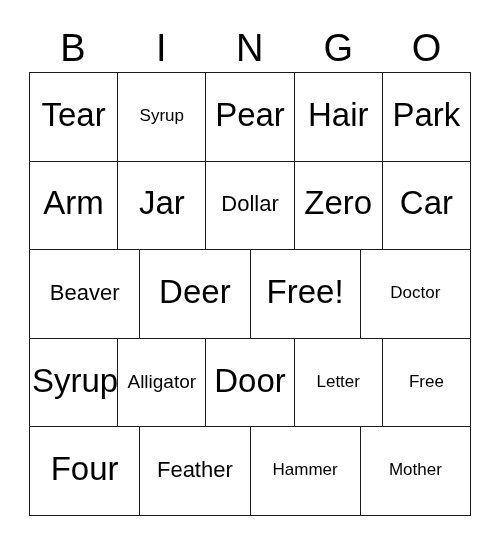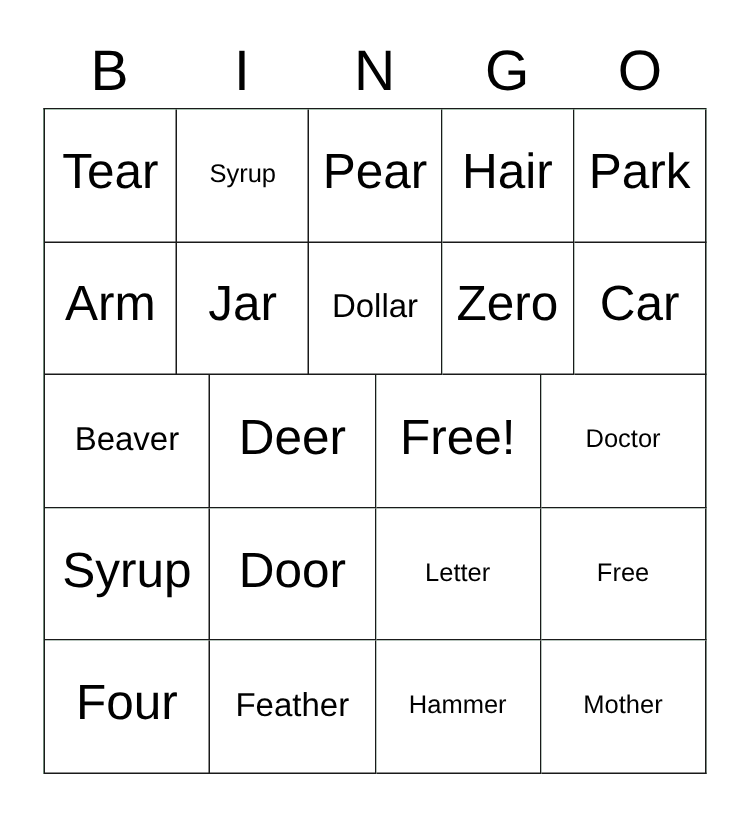--- a/index.html
+++ b/index.html
@@ -158,20 +158,23 @@
       <div class="bingo-cell">
           <span class="cell-text len-m">Doctor</span>
         </div>
     </div>
 
     <div class="bingo-row">
       <div class="bingo-cell">
           <span class="cell-text len-s">Syrup</span>
         </div>
       <div class="bingo-cell">
+          <span class="cell-text len-xl">Alligator</span>
+        </div>
+      <div class="bingo-cell">
           <span class="cell-text len-s">Door</span>
         </div>
       <div class="bingo-cell">
           <span class="cell-text len-m">Letter</span>
         </div>
       <div class="bingo-cell">
           <span class="cell-text len-m">Free</span>
         </div>
     </div>
 

